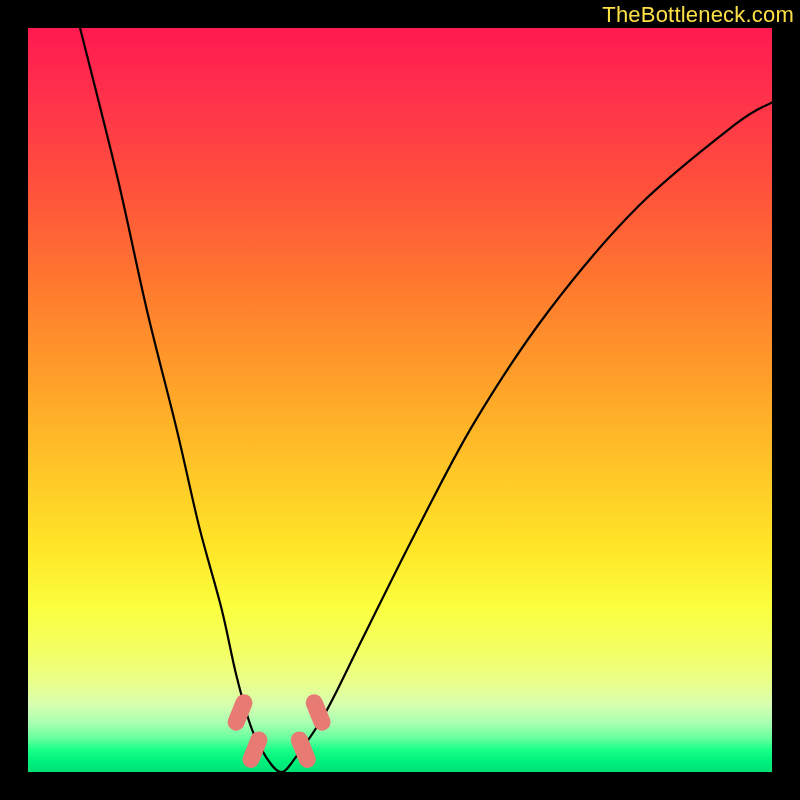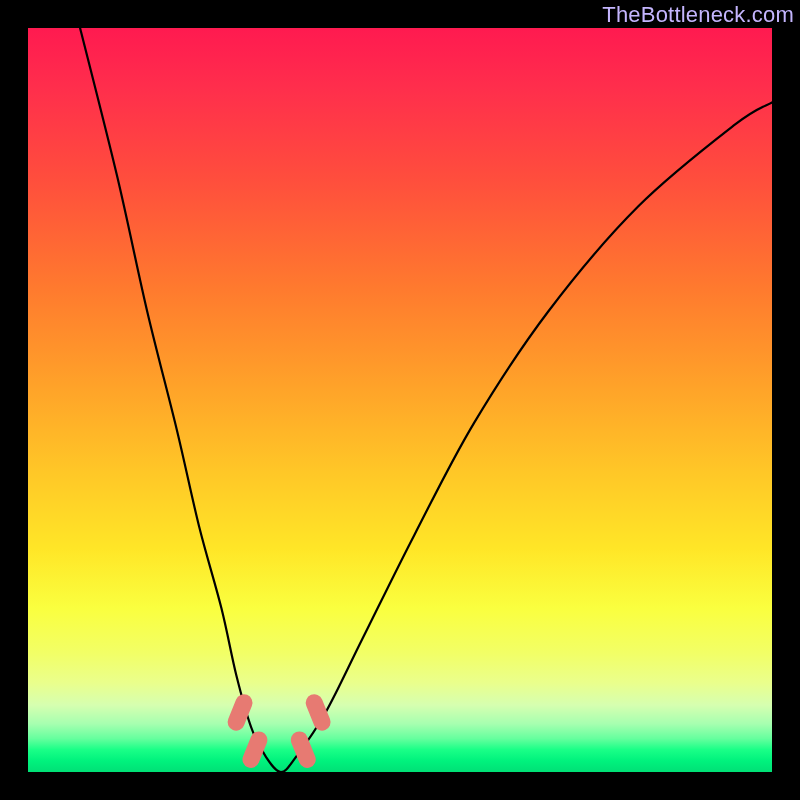--- a/index.html
+++ b/index.html
@@ -14,21 +14,21 @@
   .chart-container {
     position: relative;
     width: 800px;
     height: 800px;
     background: #000;
   }
   .watermark {
     position: absolute;
     top: 2px;
     right: 6px;
-    color: #c4b5fd;
+    color: #fde047;
     font-size: 22px;
     font-weight: 500;
     z-index: 4;
     letter-spacing: 0.2px;
   }
   .plot-area {
     position: absolute;
     left: 28px;
     top: 28px;
     width: 744px;  

